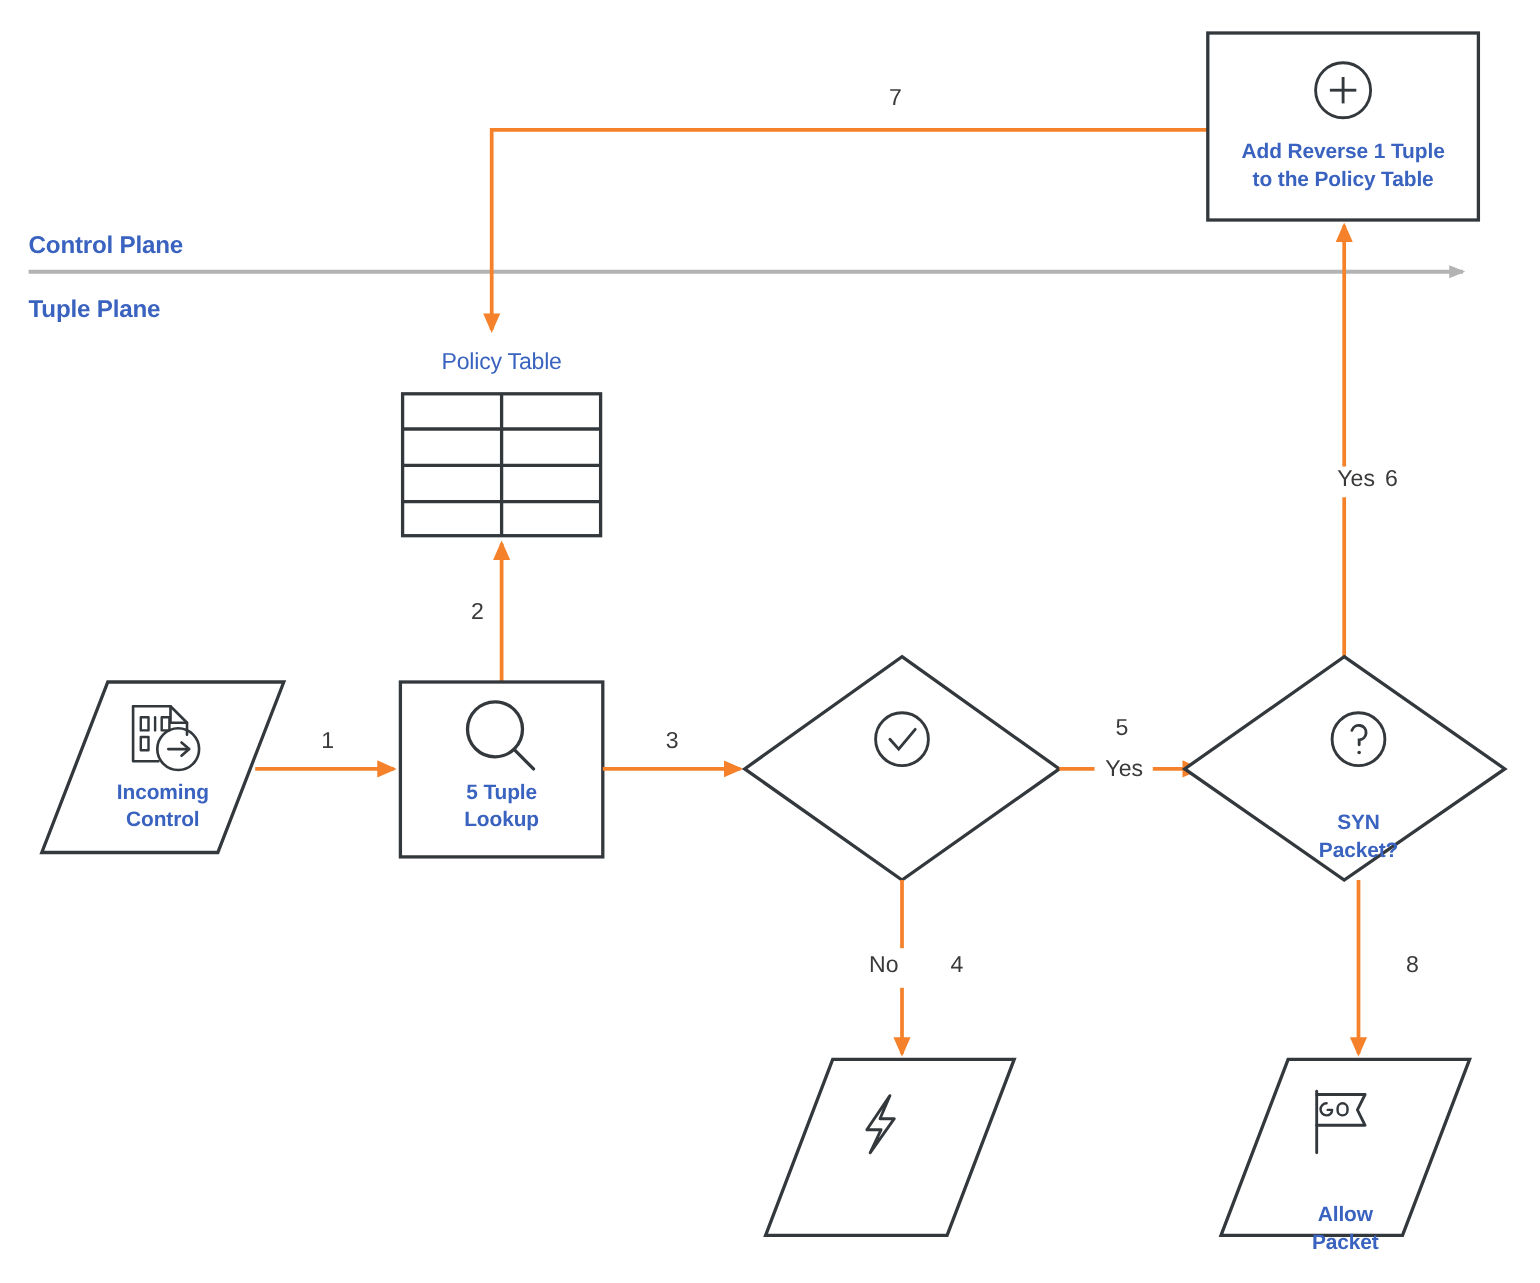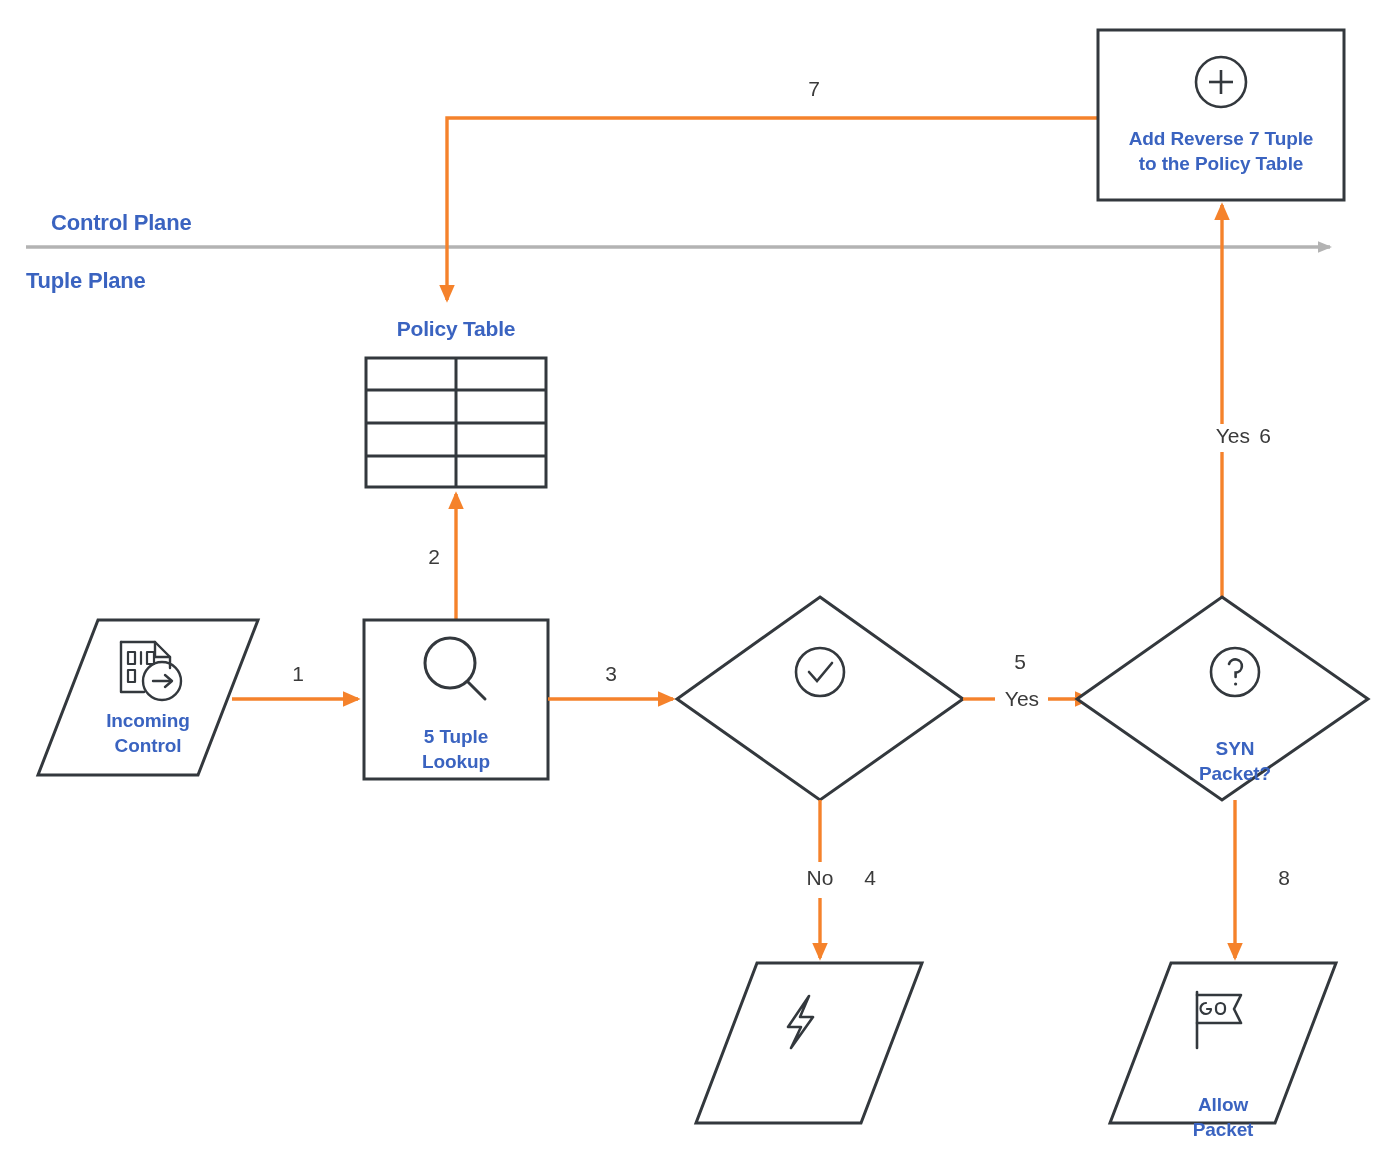--- a/index.html
+++ b/index.html
@@ -37,21 +37,21 @@
   .plane-label {
     position: absolute;
     color: #3A63C0;
     font-weight: bold;
     font-size: 22px;
     letter-spacing: -0.2px;
   }
   .table-title {
     position: absolute;
     color: #3A63C0;
-    font-weight: bold;
+    font-weight: normal;
     font-size: 21px;
     text-align: center;
     letter-spacing: -0.2px;
   }
   .edge-label {
     position: absolute;
     color: #3a3a3a;
     font-size: 21px;
     font-weight: normal;
     text-align: center;
@@ -188,49 +188,49 @@
 
       <g fill="none" stroke="#33383D" stroke-width="2.6" stroke-linejoin="round" stroke-linecap="round">
         <line x1="1197" y1="992" x2="1197" y2="1048"></line>
         <path d="M 1197 995 L 1241 995 L 1234 1009 L 1241 1023 L 1197 1023"></path>
         <path d="M 1206 1003 a 5 5 0 1 0 0 11 a 5 5 0 0 0 5 -5 L 1207 1009" stroke-width="2.2"></path>
         <rect x="1216" y="1003" width="9" height="11" rx="4.5" stroke-width="2.2"></rect>
       </g>
     </g>
   </svg>
 
-  <div class="plane-label" style="left:26px; top:210px;margin-left:25px;">Control Plane</div>
+  <div class="plane-label" style="left:26px; top:210px;">Control Plane</div>
   <div class="plane-label" style="left:26px; top:268px;">Tuple Plane</div>
 
   <div class="table-title" style="left:356px; top:317px; width:200px;">Policy Table</div>
 
-  <div class="node-label" style="left:1098px; top:126px; width:246px;">Add Reverse 7 Tuple
+  <div class="node-label" style="left:1098px; top:126px; width:246px;">Add Reverse 1 Tuple
 to the Policy Table</div>
 
   <div class="node-label" style="left:68px; top:708px; width:160px;">Incoming
 Control</div>
 
-  <div class="node-label" style="left:364px; top:708px; width:184px;margin-top:16px;">5 Tuple
+  <div class="node-label" style="left:364px; top:708px; width:184px;">5 Tuple
 Lookup</div>
 
 
   <div class="node-label" style="left:1155px; top:736px; width:160px;">SYN
 Packet?</div>
 
 
   <div class="node-label" style="left:1143px; top:1092px; width:160px;">Allow
 Packet</div>
 
   <div class="edge-label" style="left:276px; top:662px; width:44px;">1</div>
 
   <div class="edge-label" style="left:412px; top:545px; width:44px;">2</div>
 
   <div class="edge-label" style="left:589px; top:662px; width:44px;">3</div>
 
-  <div class="edge-label" style="left:790px; top:866px; width:60px; text-align:center;">No</div>
+  <div class="edge-label" style="left:790px; top:866px; width:60px; text-align:left;">No</div>
   <div class="edge-label" style="left:858px; top:866px; width:24px;">4</div>
 
   <div class="edge-label" style="left:995px; top:687px; width:54px;">Yes</div>
   <div class="edge-label" style="left:1008px; top:650px; width:24px;">5</div>
 
   <div class="edge-label" style="left:1190px; top:424px; width:60px; text-align:right;">Yes</div>
   <div class="edge-label" style="left:1253px; top:424px; width:24px;">6</div>
 
   <div class="edge-label" style="left:792px; top:77px; width:44px;">7</div>
 

